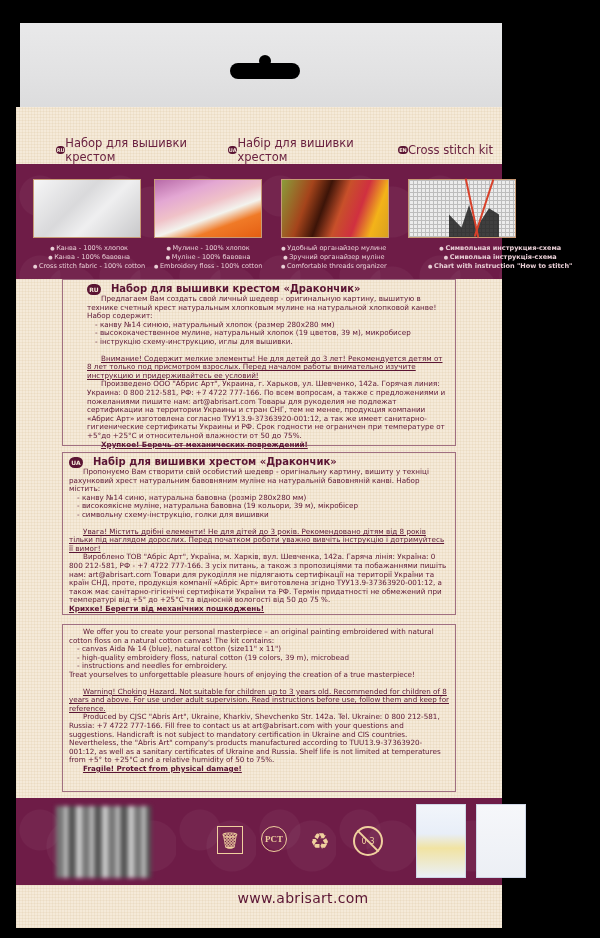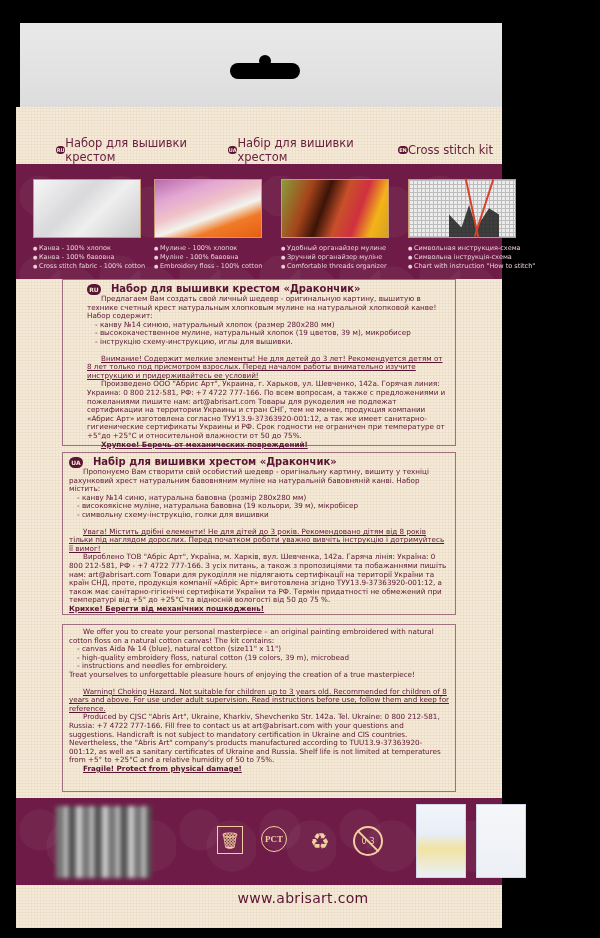--- a/index.html
+++ b/index.html
@@ -30,23 +30,23 @@
   .ph3 { left:265px; background:linear-gradient(110deg,#8a9c3a 0%,#a5441b 25%,#3c1408 40%,#c8502a 55%,#d03040 70%,#f3b319 85%,#d9a020 100%); }
   .ph4 { left:392px; background-color:#ececec;
          background-image:repeating-linear-gradient(0deg,#bdbdbd 0 1px,transparent 1px 4px),repeating-linear-gradient(90deg,#bdbdbd 0 1px,transparent 1px 4px); }
   .ph4 .star { position:absolute; left:40px; top:25px; width:50px; height:32px; background:#222;
                clip-path:polygon(0 30%,25% 70%,40% 0,55% 70%,80% 10%,100% 30%,100% 100%,0 100%);
                border:0; box-shadow:0 0 0 2px #f2c23c; opacity:.85; }
   .ph4 .l1,.ph4 .l2 { position:absolute; width:2px; height:60px; background:#d8402a; top:-2px; }
   .ph4 .l1 { left:62px; transform:rotate(-12deg); }
   .ph4 .l2 { left:74px; transform:rotate(18deg); }
   .caps { position:absolute; top:80px; }
-  .caps div { color:#e9cfd6; font-size:6.5px; line-height:9px; white-space:nowrap; }
+  .caps div { color:#e9cfd6; font-size:6.5px; line-height:9px; white-space:nowrap;text-align:center; }
   .caps div:before { content:"● "; font-size:5px; color:#e9cfd6; }
-  .c1 { left:17px; } .c2 { left:138px; } .c3 { left:265px; } .c4 { left:392px; }
+  .c1 { left:17px; } .c2 { left:138px; } .c3 { left:265px; } .c4 { left:412px;font-weight:bold; }
 
   .box { position:absolute; left:46px; width:394px; border:1.5px solid #a06f81; color:#5a1433;
          font-size:7.2px; line-height:8.6px; padding:3px 6px 3px 6px; box-sizing:border-box; }
   .box-ru { top:172px; height:167px;padding-left:24px; }
   .box-ua { top:345px; height:163px; }
   .box-en { top:517px; height:168px; }
   .box h3 { margin:0 0 0 0; font-size:10px; line-height:12px; font-weight:bold; color:#5a1433; display:flex; align-items:center; gap:10px; }
   .box h3 .flag { width:14px; height:11px; font-size:6px; line-height:11px; border-radius:6px; }
   .box p { margin:0; }
   .ind { text-indent:14px; }

